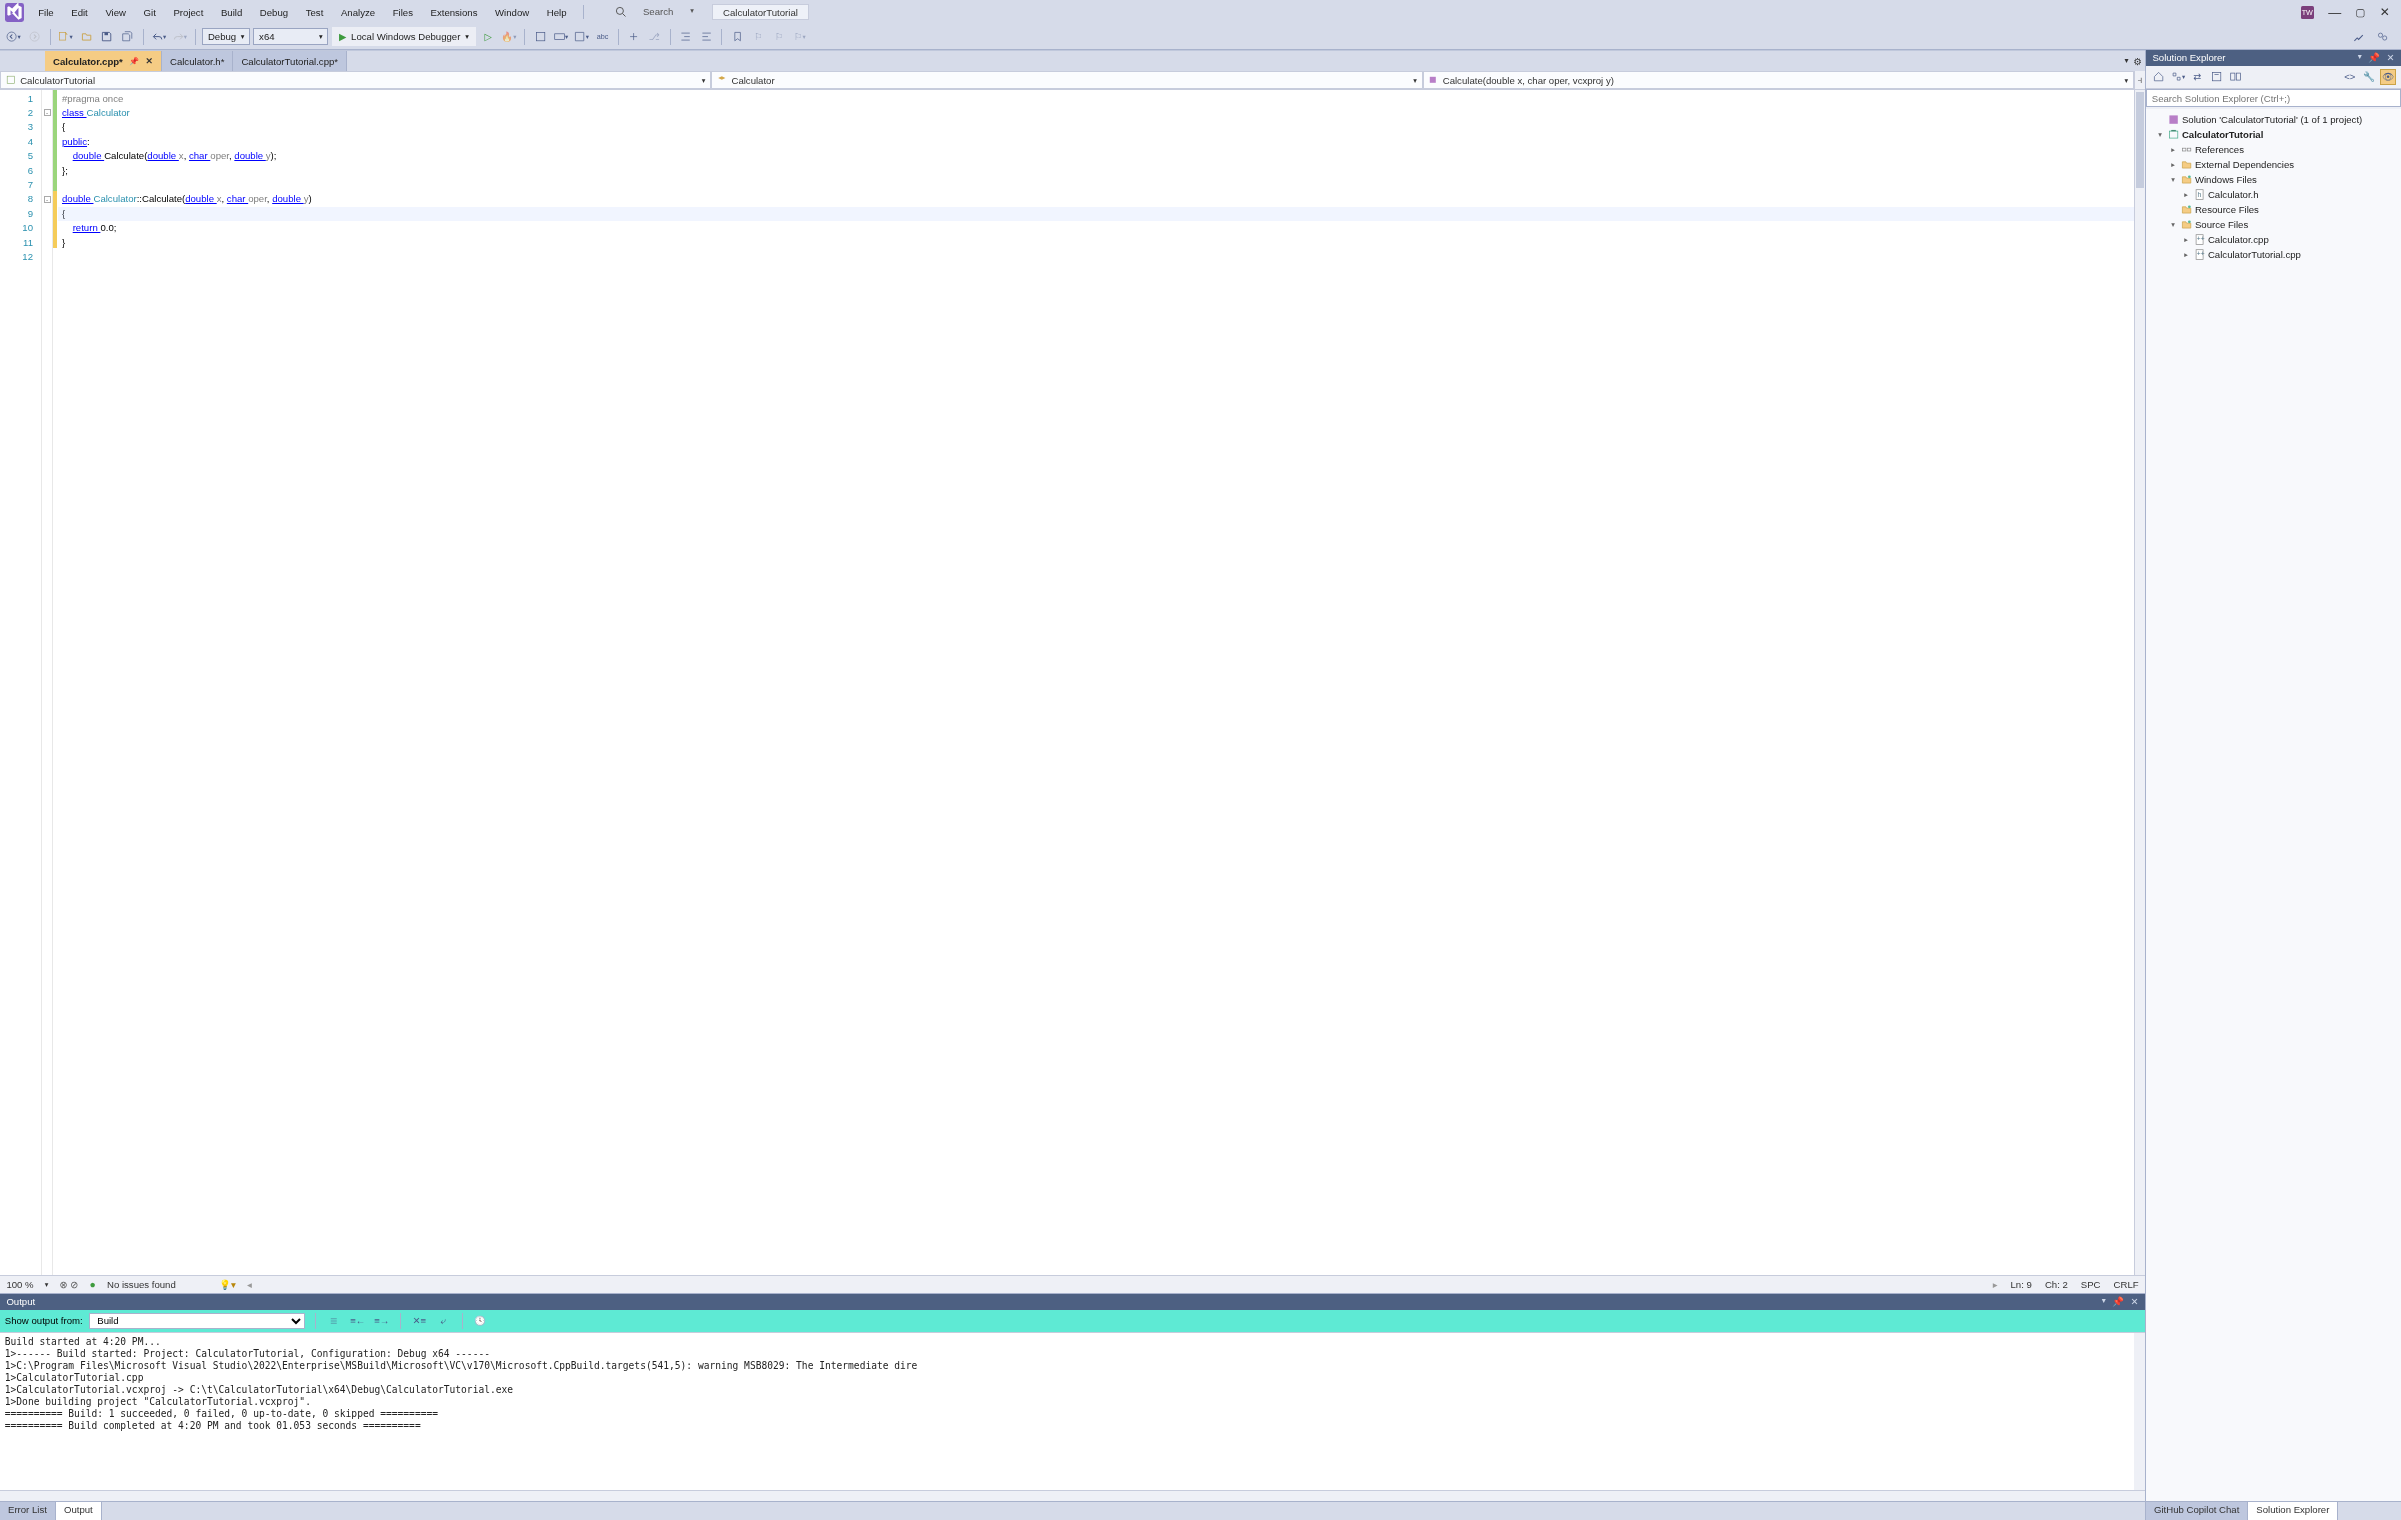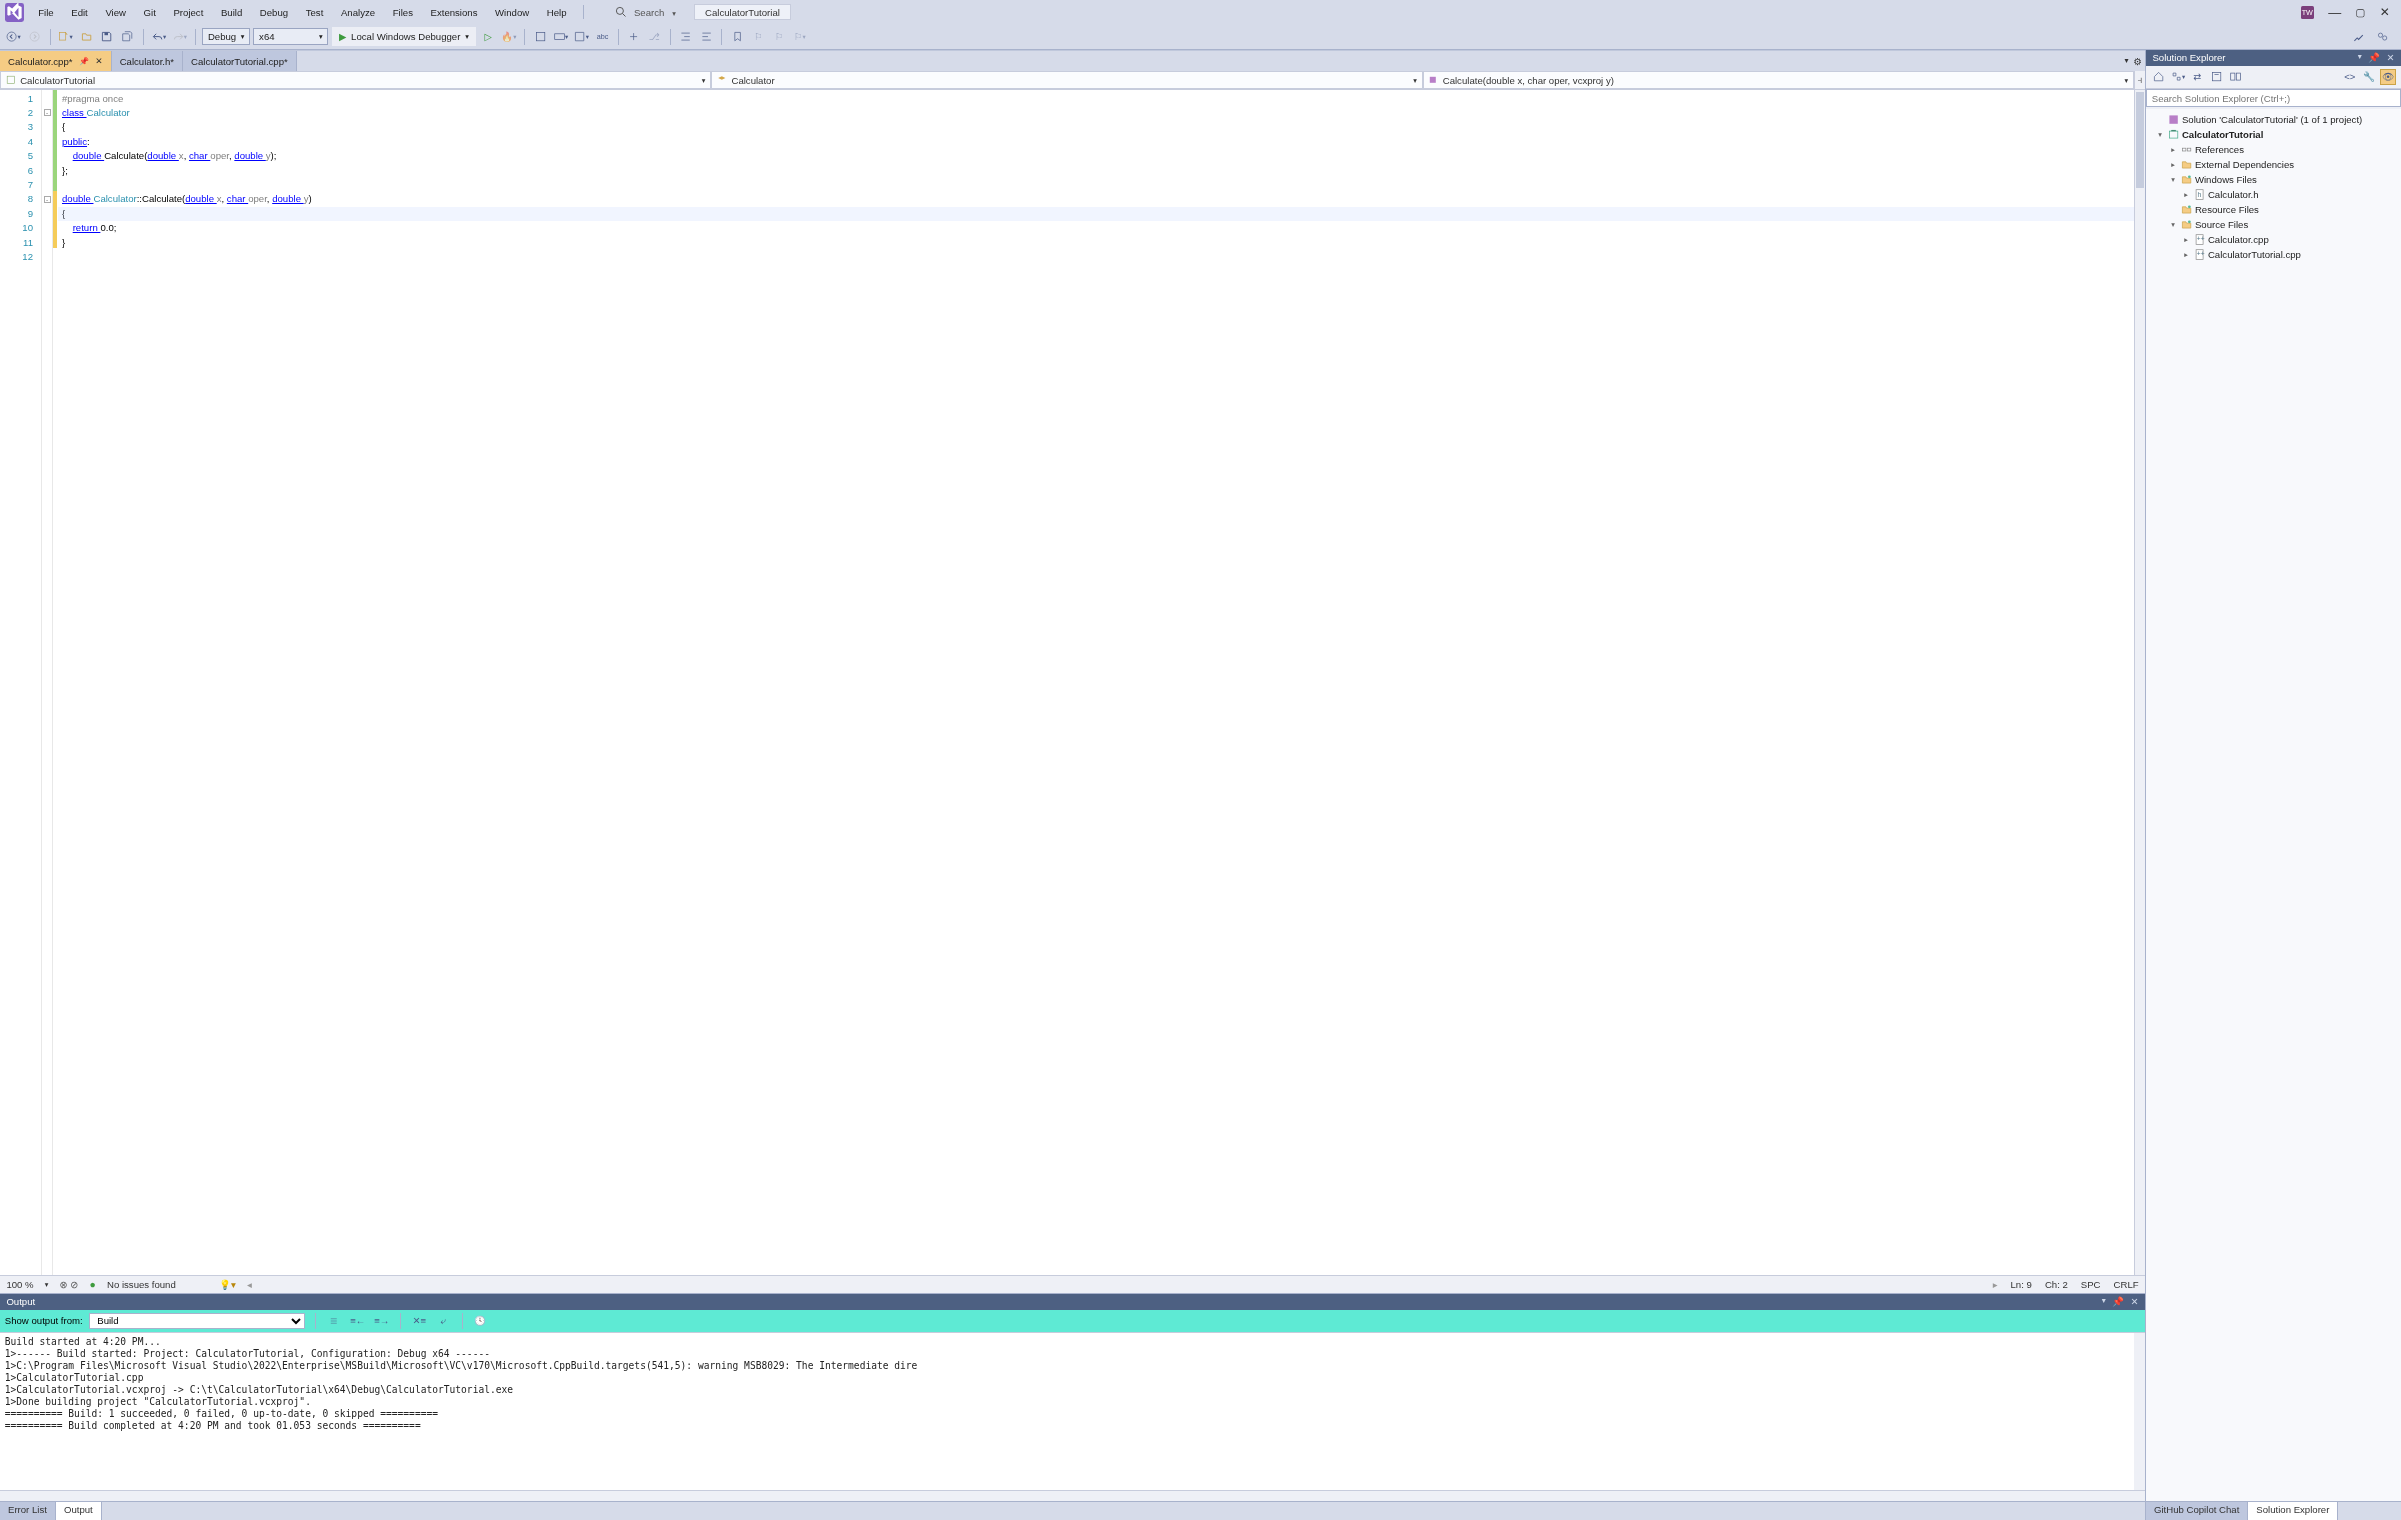--- a/index.html
+++ b/index.html
@@ -4,41 +4,41 @@
 <style>
 * { margin: 0; padding: 0; box-sizing: border-box; font-family: 'Segoe UI', Tahoma, sans-serif; font-size: 9.6px; }
 body { background: #d6dbe9; overflow: hidden; }
 .window { display: flex; flex-direction: column; height: 100vh; width: 100vw; }
 
 
 .titlebar { background: #d6dbe9; display: flex; align-items: center; height: 24px; padding: 0 4.8px; }
 .vs-logo { width: 19px; height: 19px; background: #8461c5; border-radius: 2.4px; display: flex; align-items: center; justify-content: center; margin-right: 6.4px; color: white; font-weight: bold; font-size: 8.8px; }
 .menubar { display: flex; gap: 1.6px; }
 .menuitem { padding: 3.2px 8px; color: #1e1e1e; cursor: pointer; }
-.search-area { margin-left: 16px; display: flex; align-items: flex-end; gap: 8px; color: #555; border: 0.8px solid transparent; padding: 1.6px 6.4px; }
+.search-area { margin-left: 16px; display: flex; align-items: flex-start; gap: 17px; color: #555; border: 0.8px solid transparent; padding: 1.6px 6.4px; }
 .search-area svg { width: 11.2px; height: 11.2px; }
 .title-center { margin-left: 11.2px; background: #eef1f8; border: 0.8px solid #c7ccdc; padding: 1.6px 9.6px; color: #333; }
 .win-controls { margin-left: auto; display: flex; gap: 14.4px; padding-right: 6.4px; color: #333; align-items: center;}
 .tw-badge { width: 13px; height: 13px; background: #7b3f7b; border-radius: 1.6px; color:white; font-size:7.2px; display:flex; align-items:center; justify-content:center;}
 
 
 .toolbar { background: #d6dbe9; display: flex; align-items: center; height: 26px; padding: 0 4.8px; gap: 3.2px; border-bottom: 0.8px solid #a8b2cc; }
 .tbtn { width: 17.6px; height: 17.6px; display: flex; align-items: center; justify-content: center; color: #4a5b88; cursor: pointer; }
 .tbtn svg { width: 11.2px; height: 11.2px; }
 .sep { width: 0.8px; height: 16px; background: #a8b2cc; margin: 0 3.2px; }
 .dropdown { border: 0.8px solid #9aa5c2; background: #e8ecf5; padding: 1.6px 4.8px; color: #222; display:flex; align-items:center; gap:3.2px; min-width:48px; height:17.6px; }
 .dropdown.wide { min-width: 75px; }
 .play-btn { display: flex; align-items: center; gap: 4.8px; padding: 1.6px 6.4px; background: #eceef5; border: 0.8px solid transparent; color: #1e1e1e; height:19px;}
 .play-triangle { color: #3e9b3e; }
 .toolbar-right { margin-left:auto; display:flex; gap:6.4px; padding-right:4.8px;}
 
 
 .tabstrip { background: #d6dbe9; display: flex; align-items: center; height: 21px; border-top: 0.8px solid #c0c8dc;}
 .doctab { padding: 3.2px 8px; background: #bec7de; color: #222; border-right: 0.8px solid #a8b2cc; display: flex; align-items: center; gap: 6.4px; height:21px; cursor:pointer;}
-.doctab.active { background: #f5cc84; font-weight: normal;}
+.doctab.active { background: #f5cc84; font-weight: bold; margin-left: 45px;}
 .doctab .pin { font-size: 8px; color: #555; }
 .doctab .close { font-size: 8.8px; color: #333; }
 .tabstrip-right { margin-left:auto; display:flex; gap:4.8px; padding-right:3.2px; color:#333;}
 
 
 .main { display: flex; flex: 1; min-height: 0; }
 .center { display: flex; flex-direction: column; flex: 1; min-width: 0; }
 .sidebar { width: 256px; background: #eef0f6; display: flex; flex-direction: column; border-left: 0.8px solid #a8b2cc; }
 
 

